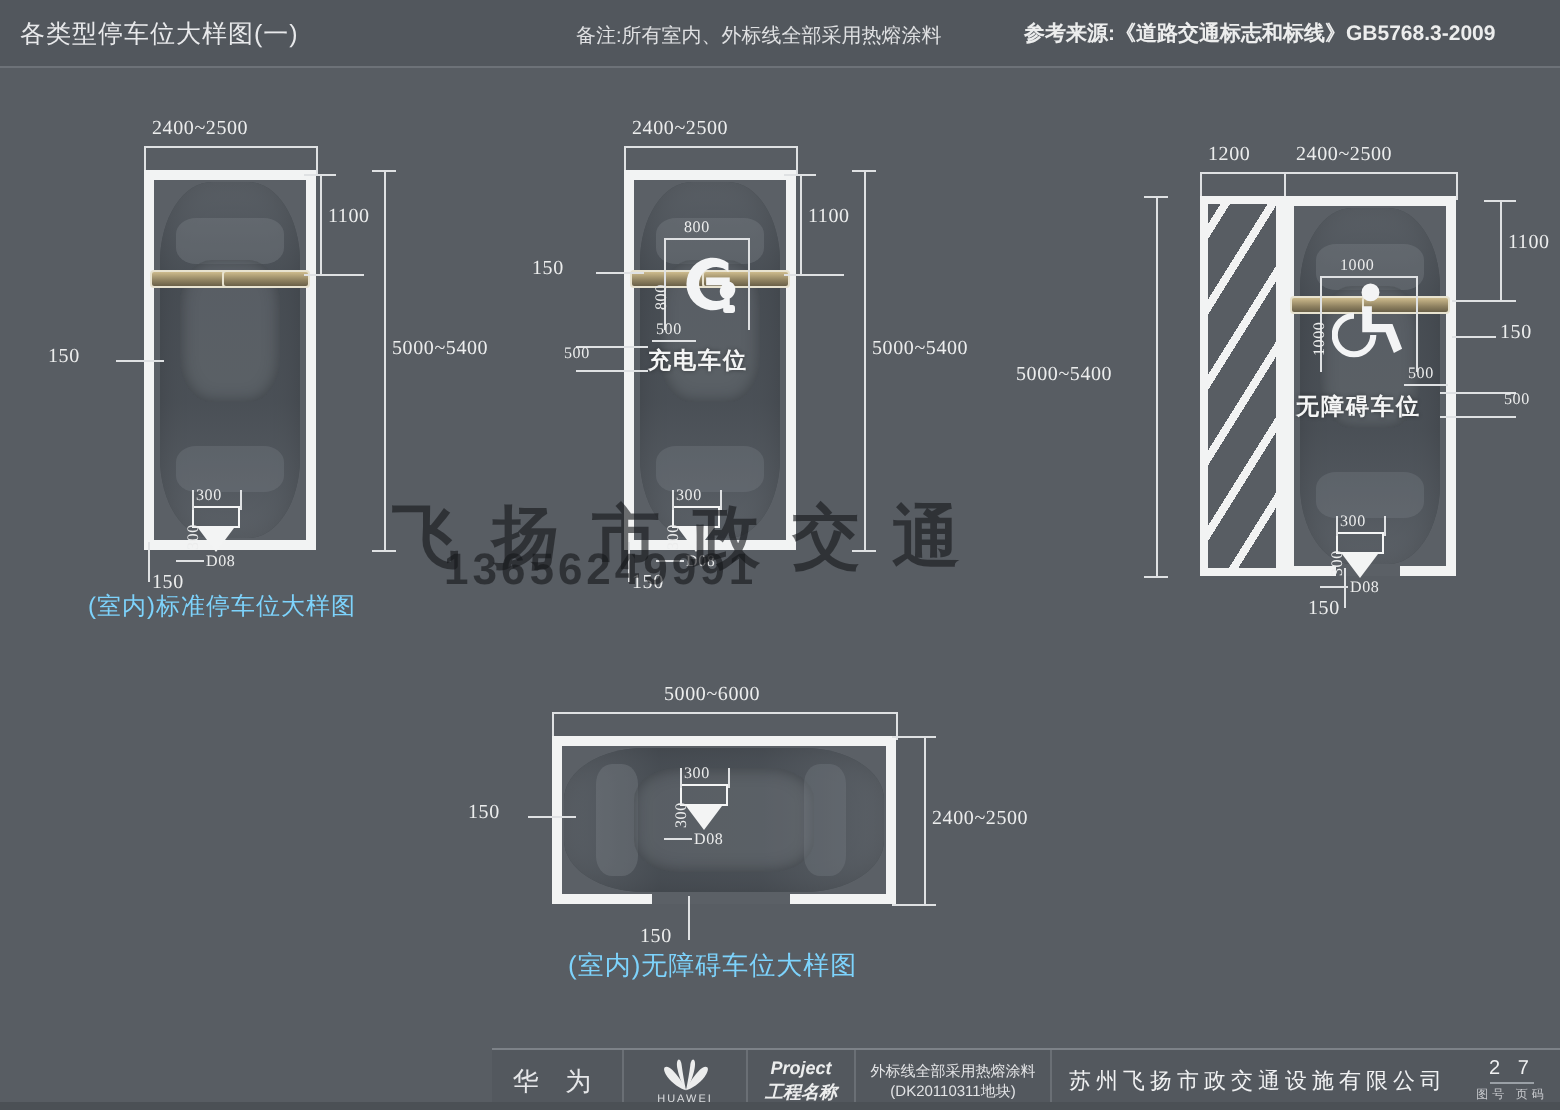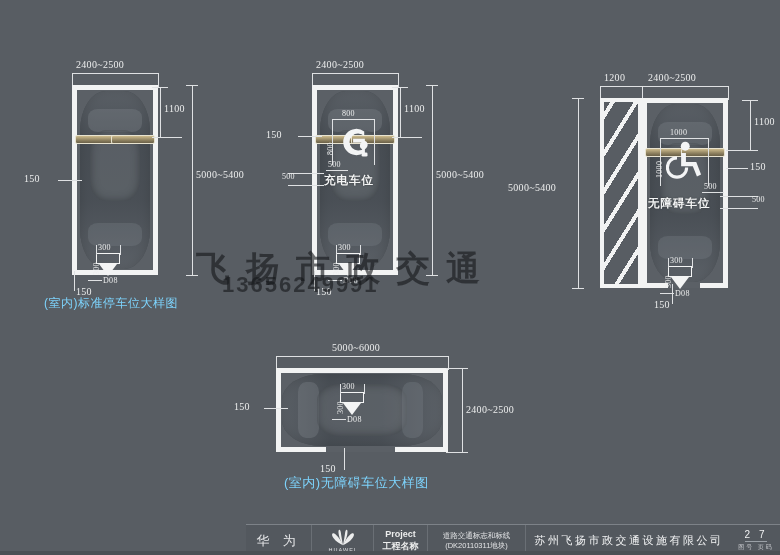--- a/index.html
+++ b/index.html
@@ -194,41 +194,46 @@
   }
   .tb-cell {
     display: flex; align-items: center; justify-content: center;
     border-right: 1px solid #6a6f75;
     padding: 0 6px; box-sizing: border-box;
   }
   .tb-huawei-cn { width: 66px; font-size: 13px; letter-spacing: 5px; color: #e6e7e9;
       font-family: "Liberation Serif", serif; }
   .tb-logo { width: 62px; flex-direction: column; }
   .tb-proj-label { width: 54px; flex-direction: column; line-height: 1.25; }
-  .tb-proj-label span { font-size: 9px; font-weight: bold; color: #eceded; }
+  .tb-proj-label span { font-size: 9px; font-weight: bold; color: #eceded; font-style: italic; }
   .tb-proj-value { width: 98px; flex-direction: column; line-height: 1.3; }
   .tb-proj-value span { font-size: 7.5px; color: #e2e3e5; white-space: nowrap; }
   .tb-company { flex: 1; font-size: 11px; letter-spacing: 2.5px; color: #f0f1f2;
       border-right: none; }
   .tb-page { width: 48px; flex-direction: column; border-right: none; }
   .tb-page-num { font-size: 10px; letter-spacing: 3px; color: #f0f1f2;
       border-bottom: 1px solid #9aa0a6; padding-bottom: 1px; }
   .tb-page-sub { font-size: 6px; letter-spacing: 2px; color: #c8cace; margin-top: 1px; }
   .hw-logo { width: 34px; height: 17px; }
   .hw-text { font-size: 5.5px; letter-spacing: 1px; color: #dcdee0; margin-top: 1px; }
   .footer-strip {
     position: absolute; left: 0; bottom: 0; width: 780px; height: 4px;
     background: #4b5055;
   }
 </style>
 </head>
 <body>
 
 <div class="sheet">
 
+  <div class="header">
+    <div class="header-title">各类型停车位大样图(一)</div>
+    <div class="header-note">备注:所有室内、外标线全部采用热熔涂料</div>
+    <div class="header-ref">参考来源:《道路交通标志和标线》GB5768.3-2009</div>
+  </div>
 
   <div class="fig" style="left:0; top:33px; width:260px; height:280px;">
 
     <div class="dim-h" style="left:72px; top:40px; width:86px;"></div>
     <div class="tick-v" style="left:72px; top:40px; height:14px;"></div>
     <div class="tick-v" style="left:158px; top:40px; height:14px;"></div>
     <div class="dlabel" style="left:76px; top:26px;">2400~2500</div>
 
     <div class="stall" style="left:72px; top:52px; width:86px; height:190px;"></div>
 
@@ -461,21 +466,21 @@
           <path d="M40 38 C42 28 44 17 45 9 C45.4 5 47 1 49 2 C51 3 51 8 50 13 C48 23 44 33 40 38 Z"></path>
         </g>
       </svg>
       <div class="hw-text">HUAWEI</div>
     </div>
     <div class="tb-cell tb-proj-label">
       <span>Project</span>
       <span>工程名称</span>
     </div>
     <div class="tb-cell tb-proj-value">
-      <span>道路交通标志和标线</span>
+      <span>外标线全部采用热熔涂料</span>
       <span>(DK20110311地块)</span>
     </div>
     <div class="tb-cell tb-company">苏州飞扬市政交通设施有限公司</div>
     <div class="tb-cell tb-page">
       <div class="tb-page-num">2 7</div>
       <div class="tb-page-sub">图号 页码</div>
     </div>
   </div>
 
   <div class="footer-strip"></div>

